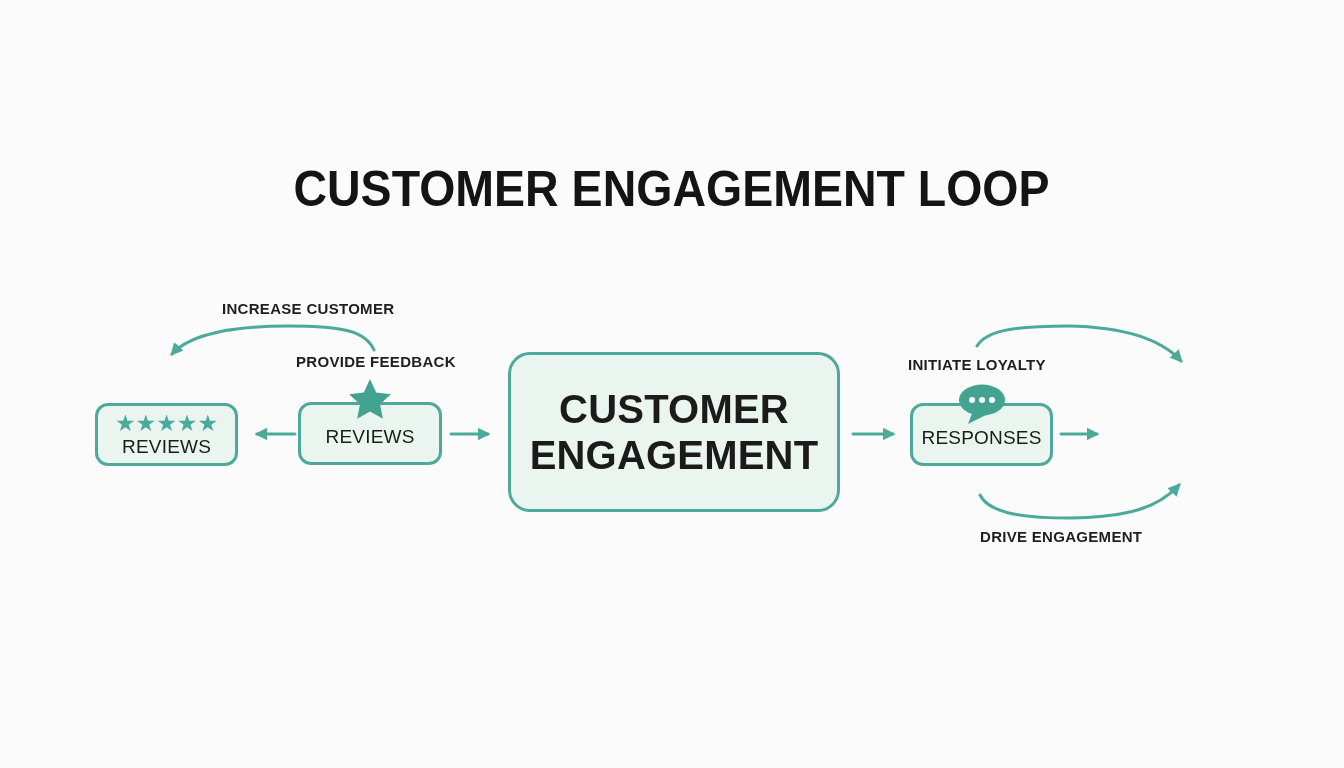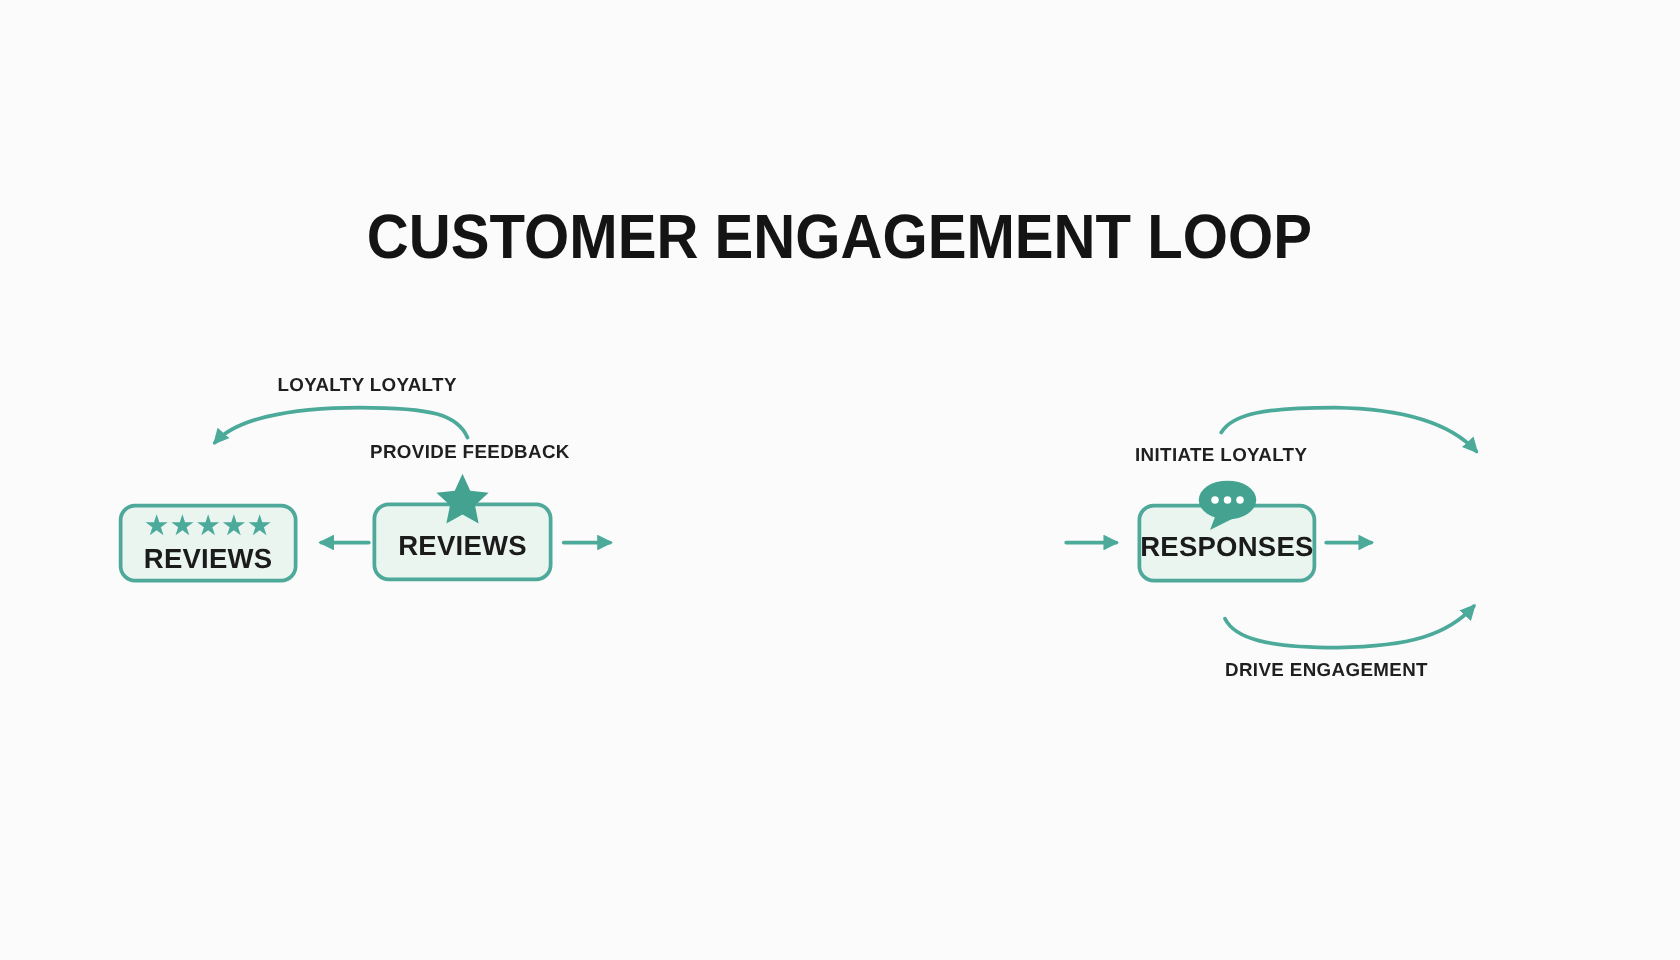--- a/index.html
+++ b/index.html
@@ -12,21 +12,21 @@
     position:absolute;top:160px;left:0;width:100%;text-align:center;
     font-size:50px;font-weight:800;color:#141414;letter-spacing:0px;
   }
   .title span{display:inline-block;transform:scaleX(.93);white-space:nowrap;}
   .node{
     position:absolute;background:#eaf5f0;border:3px solid #4fa99b;
     border-radius:13px;display:flex;flex-direction:column;
     align-items:center;justify-content:center;box-sizing:border-box;
   }
   .node-label{
-    font-size:22px;font-weight:700;color:#1b1b1b;letter-spacing:.2px;
+    font-size:19px;font-weight:400;color:#1b1b1b;letter-spacing:.2px;
     line-height:1.1;text-align:center;
   }
   .stars{
     color:#4caa9a;font-size:23px;line-height:1;letter-spacing:0px;
     font-family:"DejaVu Sans",sans-serif;margin-bottom:2px;
   }
   #node-customer-engagement{
     border-radius:22px;
   }
   #node-customer-engagement .node-label{
@@ -57,39 +57,42 @@
     </defs>
     <path class="edge" d="M 295 434 L 257 434" marker-end="url(#arrow)"></path>
     <path class="edge" d="M 451 434 L 488 434" marker-end="url(#arrow)"></path>
     <path class="edge" d="M 853 434 L 893 434" marker-end="url(#arrow)"></path>
     <path class="edge" d="M 1061 434 L 1097 434" marker-end="url(#arrow)"></path>
     <path class="edge" d="M 374 350 C 366 332 346 326 288 326 C 228 326 188 336 172 354" marker-end="url(#arrow)"></path>
     <path class="edge" d="M 977 346 C 986 331 1012 326 1068 326 C 1128 327 1162 340 1181 361" marker-end="url(#arrow)"></path>
     <path class="edge" d="M 980 495 C 988 511 1014 518 1070 518 C 1128 517 1158 508 1179 485" marker-end="url(#arrow)"></path>
   </svg>
 
-  <div class="edge-label" style="left:222px;top:300px;">LOYALTY LOYALTY</div>
+  <div class="edge-label" style="left:222px;top:300px;">INCREASE CUSTOMER</div>
   <div class="edge-label" style="left:296px;top:353px;">PROVIDE FEEDBACK</div>
   <div class="edge-label" style="left:908px;top:356px;">INITIATE LOYALTY</div>
   <div class="edge-label" style="left:980px;top:528px;">DRIVE ENGAGEMENT</div>
 
   <div class="node" style="left:95px;top:403px;width:143px;height:63px;">
     <div class="stars">★★★★★</div>
     <div class="node-label">REVIEWS</div>
   </div>
 
   <div class="node" style="left:298px;top:402px;width:144px;height:63px;">
     <span class="topicon" style="top:-26px;">
       <svg width="44" height="41" viewBox="0 0 44 41">
         <polygon fill="#43a390" points="22,0 28.2,13.5 42.9,15.2 32,25.2 34.9,39.8 22,32.5 9.1,39.8 12,25.2 1.1,15.2 15.8,13.5"></polygon>
       </svg>
     </span>
     <div class="node-label" style="margin-top:8px;">REVIEWS</div>
   </div>
 
+  <div class="node" id="node-customer-engagement" style="left:508px;top:352px;width:332px;height:160px;">
+    <div class="node-label">CUSTOMER ENGAGEMENT</div>
+  </div>
 
   <div class="node" style="left:910px;top:403px;width:143px;height:63px;">
     <span class="topicon" style="top:-22px;">
       <svg width="48" height="42" viewBox="0 0 48 42">
         <ellipse cx="24" cy="16" rx="23" ry="15.5" fill="#43a390"></ellipse>
         <path d="M 15 27 L 10 40 L 28 31 Z" fill="#43a390"></path>
         <circle cx="14" cy="16" r="3" fill="#ffffff"></circle>
         <circle cx="24" cy="16" r="3" fill="#ffffff"></circle>
         <circle cx="34" cy="16" r="3" fill="#ffffff"></circle>
       </svg>

